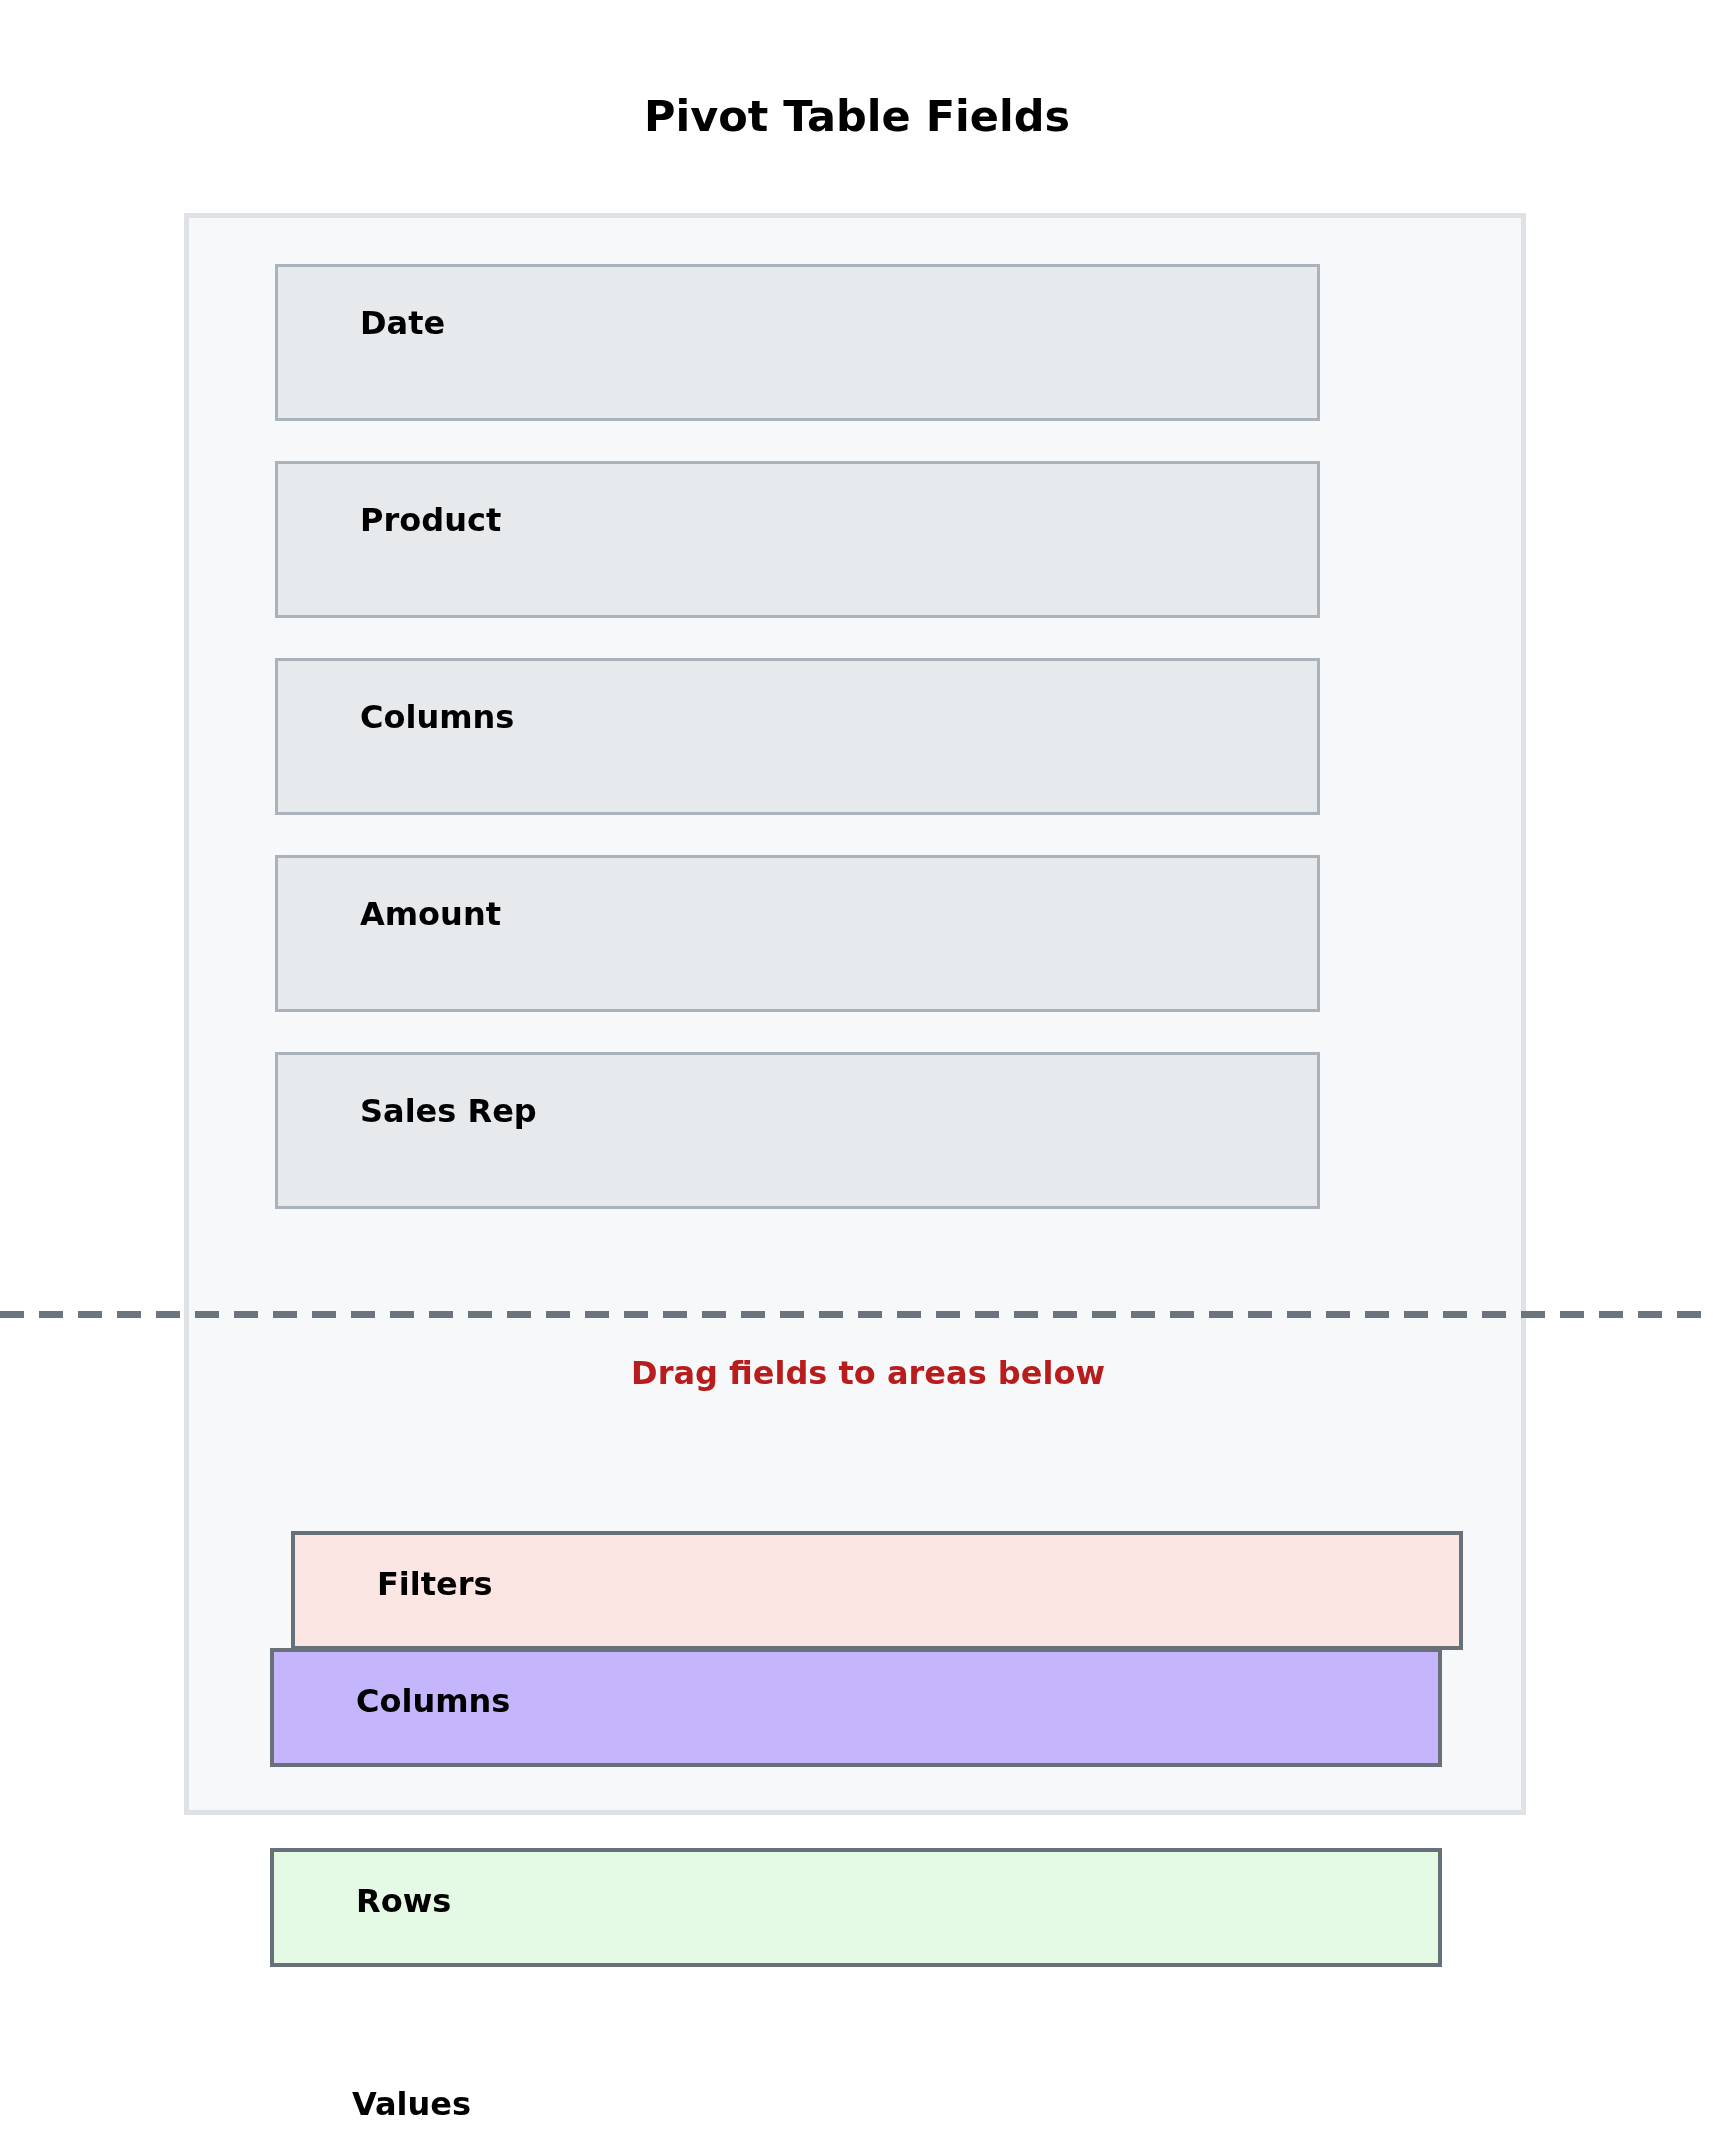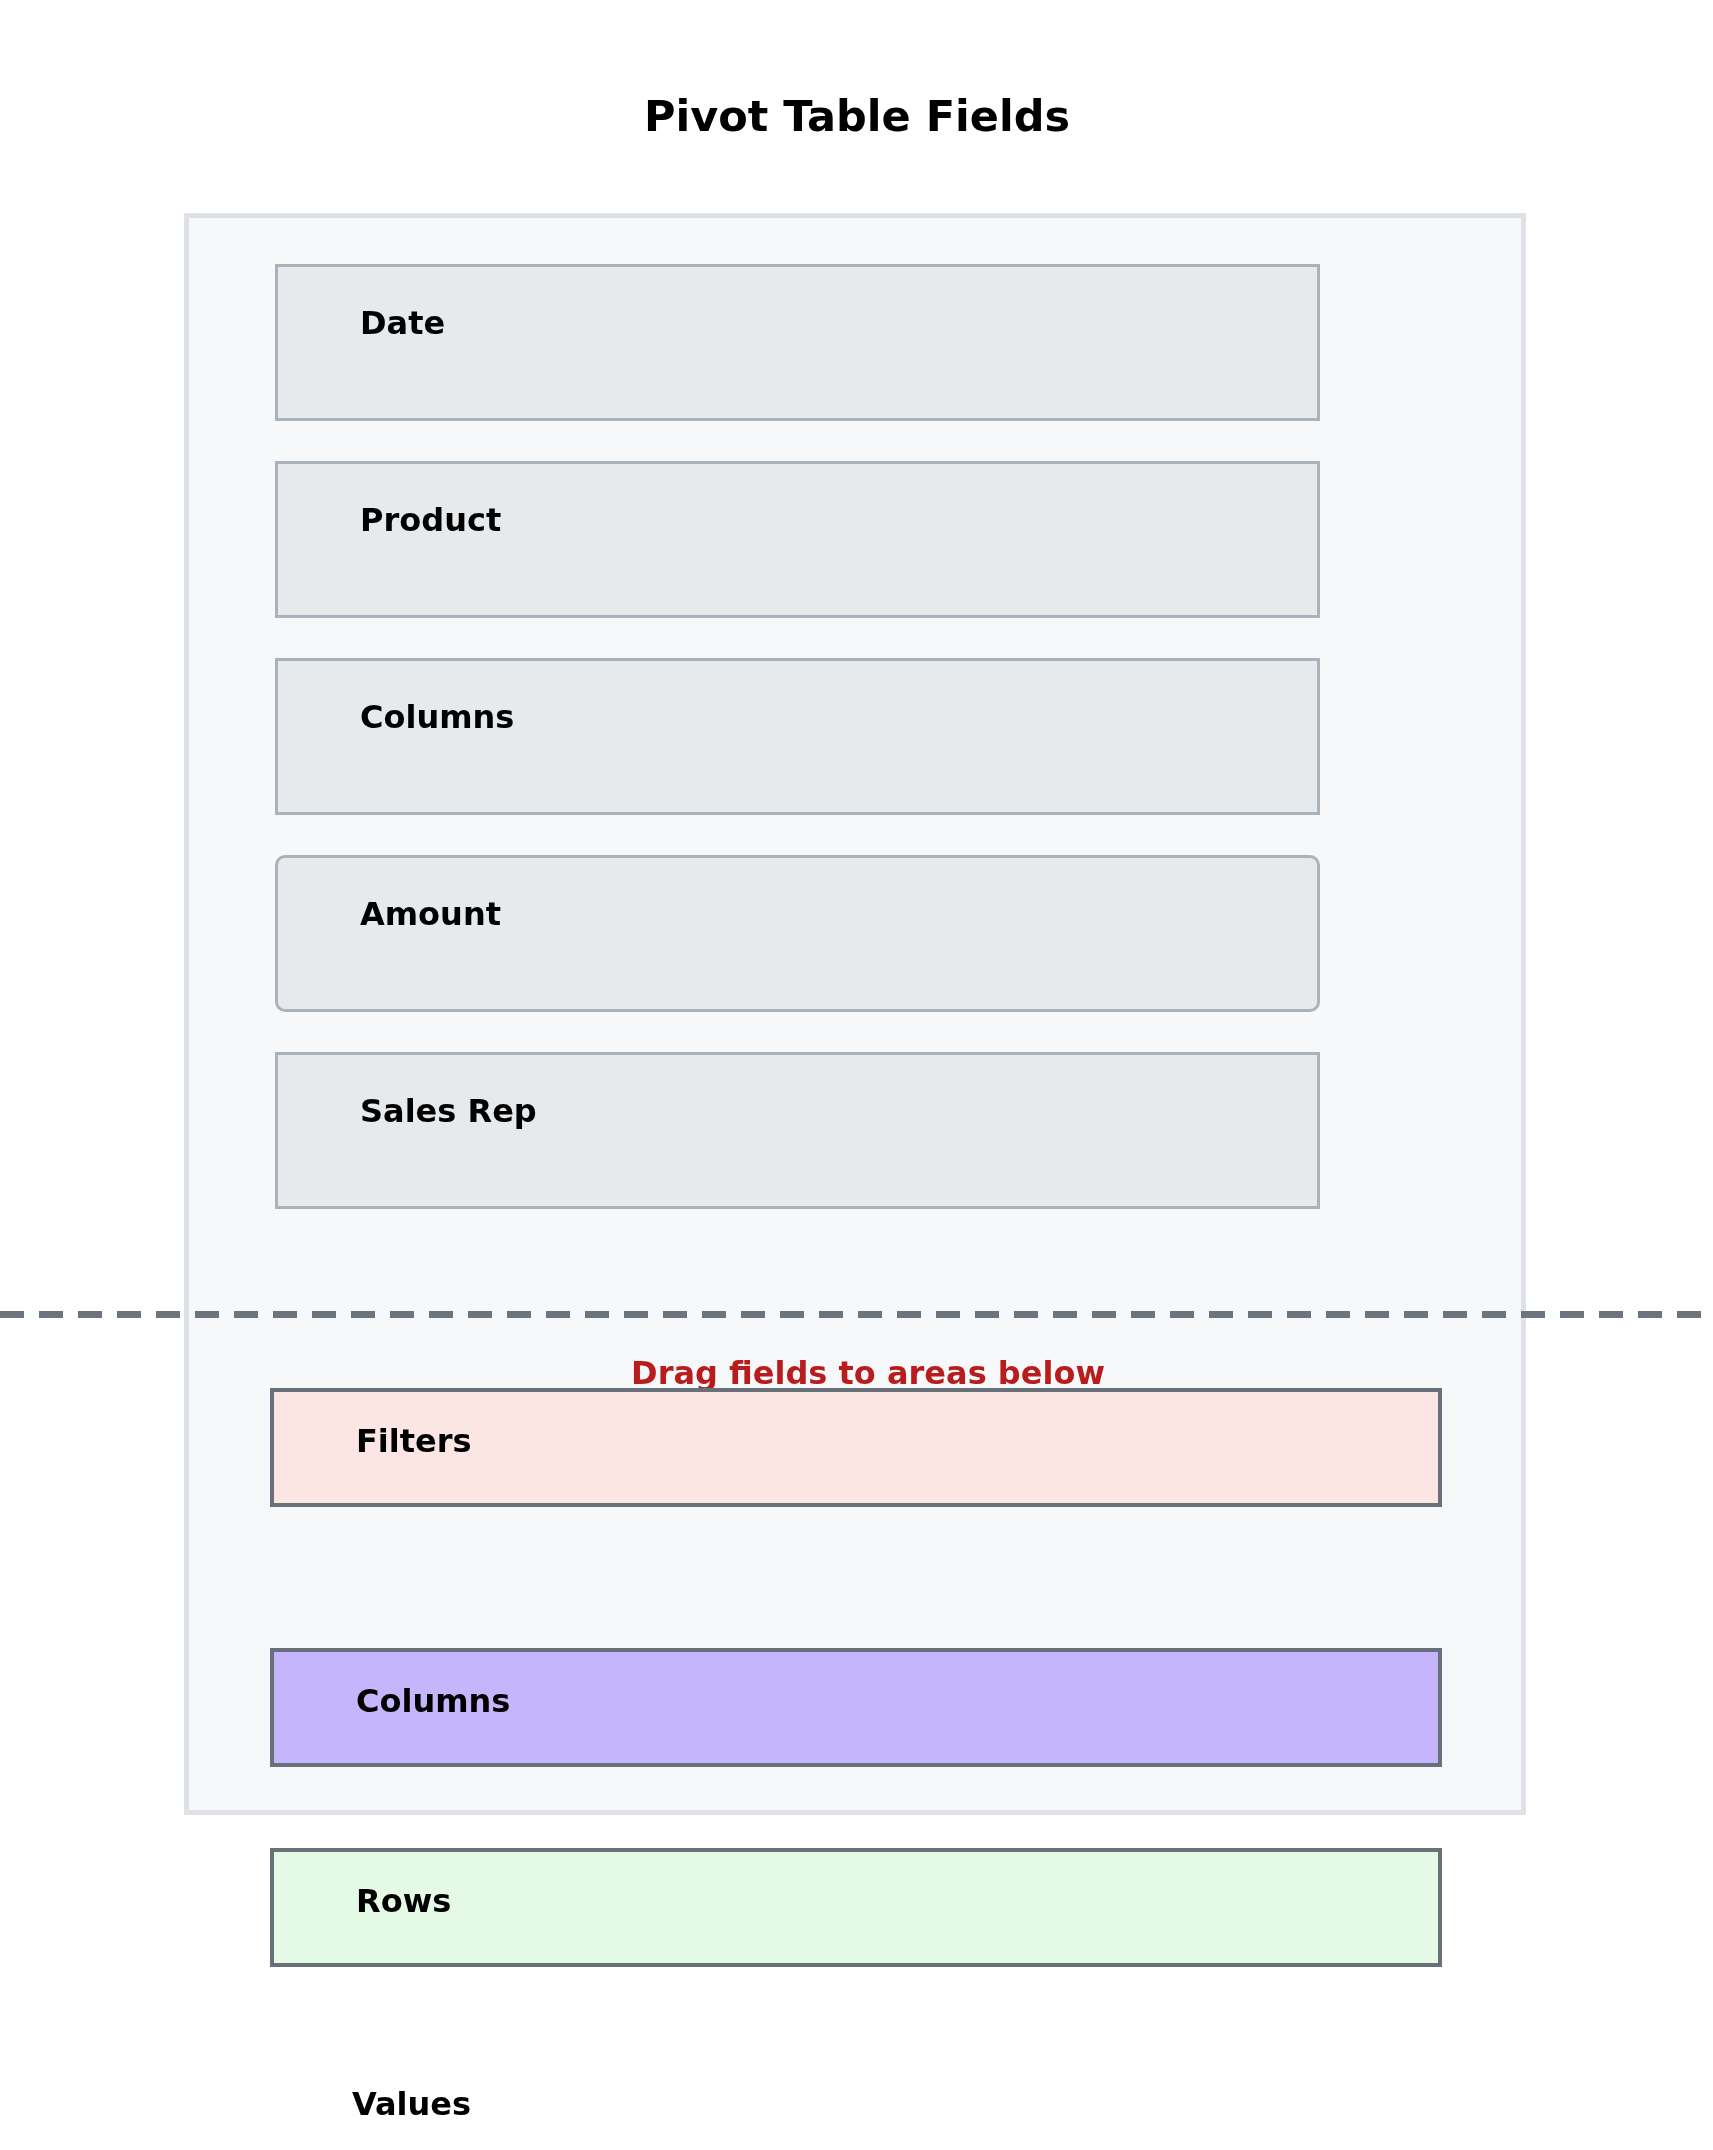--- a/index.html
+++ b/index.html
@@ -108,21 +108,21 @@
   .drop-zone-label {
     position: absolute;
     left: 82px;
     top: 33px;
     font-size: 32px;
     font-weight: bold;
     color: #000000;
     line-height: 1;
     white-space: nowrap;
   }
-  .drop-zone.filters  { top: 1388px; }
+  .drop-zone.filters  { top: 1531px; margin-left: 21px; }
   .drop-zone.columns  { top: 1648px; }
   .drop-zone.rows     { top: 1848px; }
   .drop-zone.values   { top: 2048px; height: 115px; border: none; background: transparent; }
   .drop-zone.values .drop-zone-label { top: 40px; }
 </style>
 </head>
 <body style="background: rgb(255, 255, 255);">
 
 <div class="page-title">Pivot Table Fields</div>
 
@@ -135,21 +135,21 @@
     </div>
 
     <div class="field-item" style="background: rgb(231, 234, 237); border-color: rgb(170, 179, 188);">
       <span class="field-item-label">Product</span>
     </div>
 
     <div class="field-item" style="background: rgb(231, 234, 237); border-color: rgb(170, 179, 188);">
       <span class="field-item-label">Columns</span>
     </div>
 
-    <div class="field-item" style="background: rgb(231, 234, 237); border-color: rgb(170, 179, 188); border-radius: 10px;">
+    <div class="field-item" style="background: rgb(231, 234, 237); border-color: rgb(170, 179, 188);">
       <span class="field-item-label">Amount</span>
     </div>
 
     <div class="field-item" style="background: rgb(231, 234, 237); border-color: rgb(170, 179, 188);">
       <span class="field-item-label">Sales Rep</span>
     </div>
 
   </div>
 </div>
 

